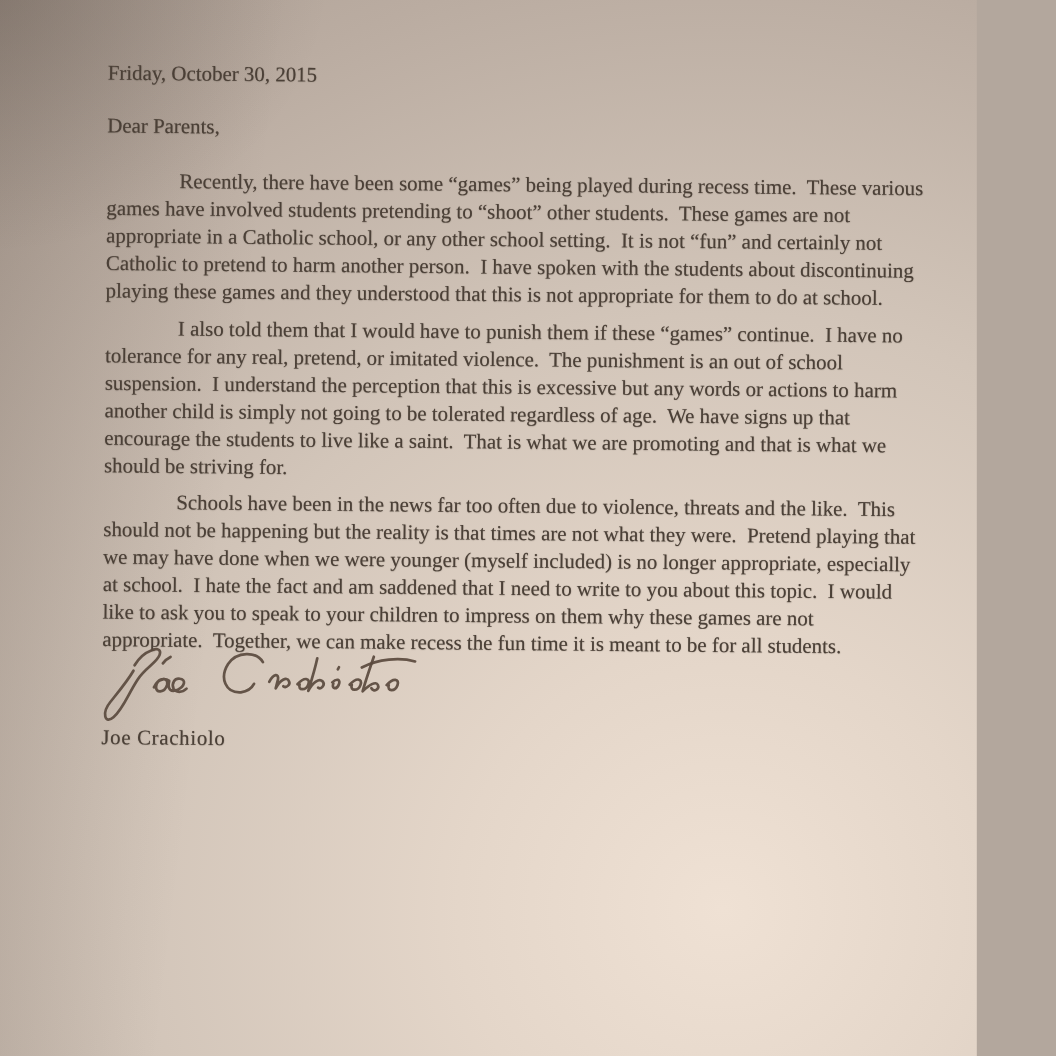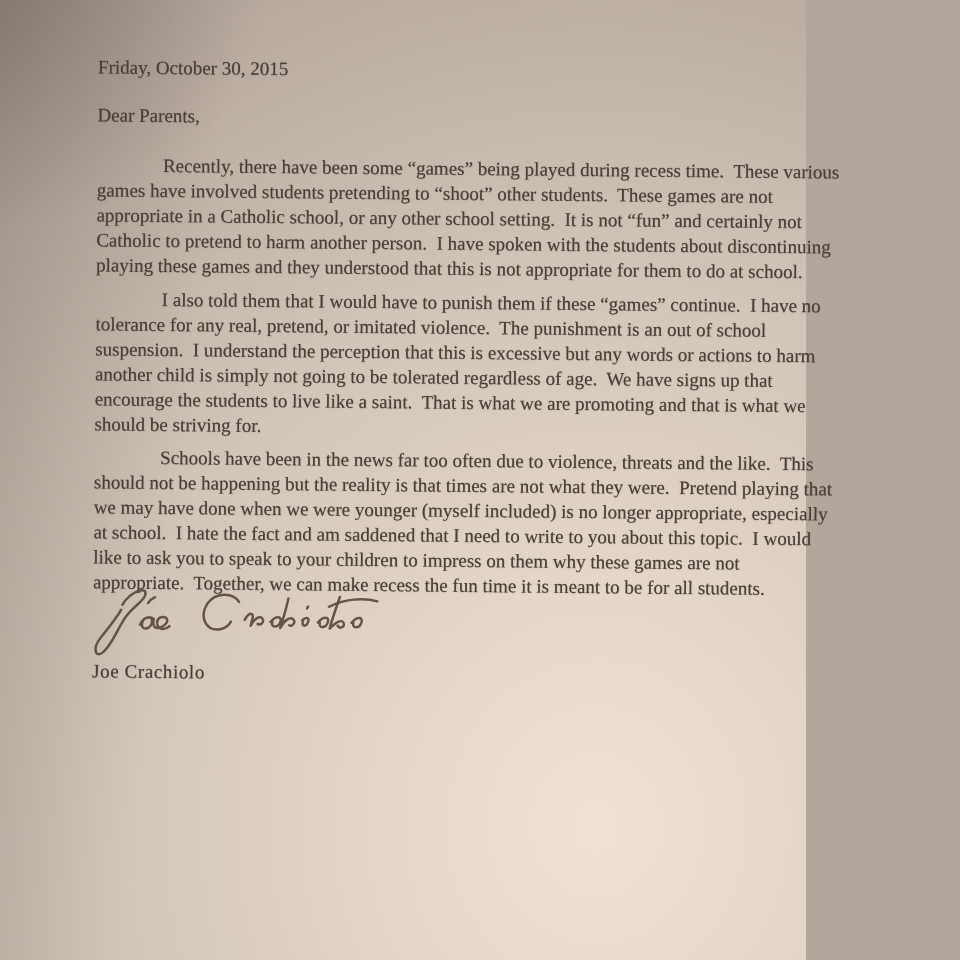--- a/index.html
+++ b/index.html
@@ -1,21 +1,21 @@
 <!DOCTYPE html>
 <html><head>
 <meta charset="utf-8">
 <style>
   html,body{
     margin:0;padding:0;width:960px;height:960px;overflow:hidden;
     background:#b3a79d;
     font-family:"Liberation Serif", serif;
   }
   .photo{
-    position:relative;width:806px;height:960px;
+    position:relative;width:888px;height:960px;
     background:
       radial-gradient(55% 40% at -2% -2%, rgba(45,34,28,.20), rgba(45,34,28,0) 65%),
       linear-gradient(97deg, rgba(55,44,36,.16) 0%, rgba(55,44,36,0) 26%),
       radial-gradient(135% 125% at 74% 86%, #efe1d4 0%, #e4d6c9 20%, #d2c5b9 45%, #baaca1 72%, #a2958b 100%);
   }
   .content{
     position:absolute;inset:0;
     transform:rotate(.55deg);
     transform-origin:480px 60px;
   }

